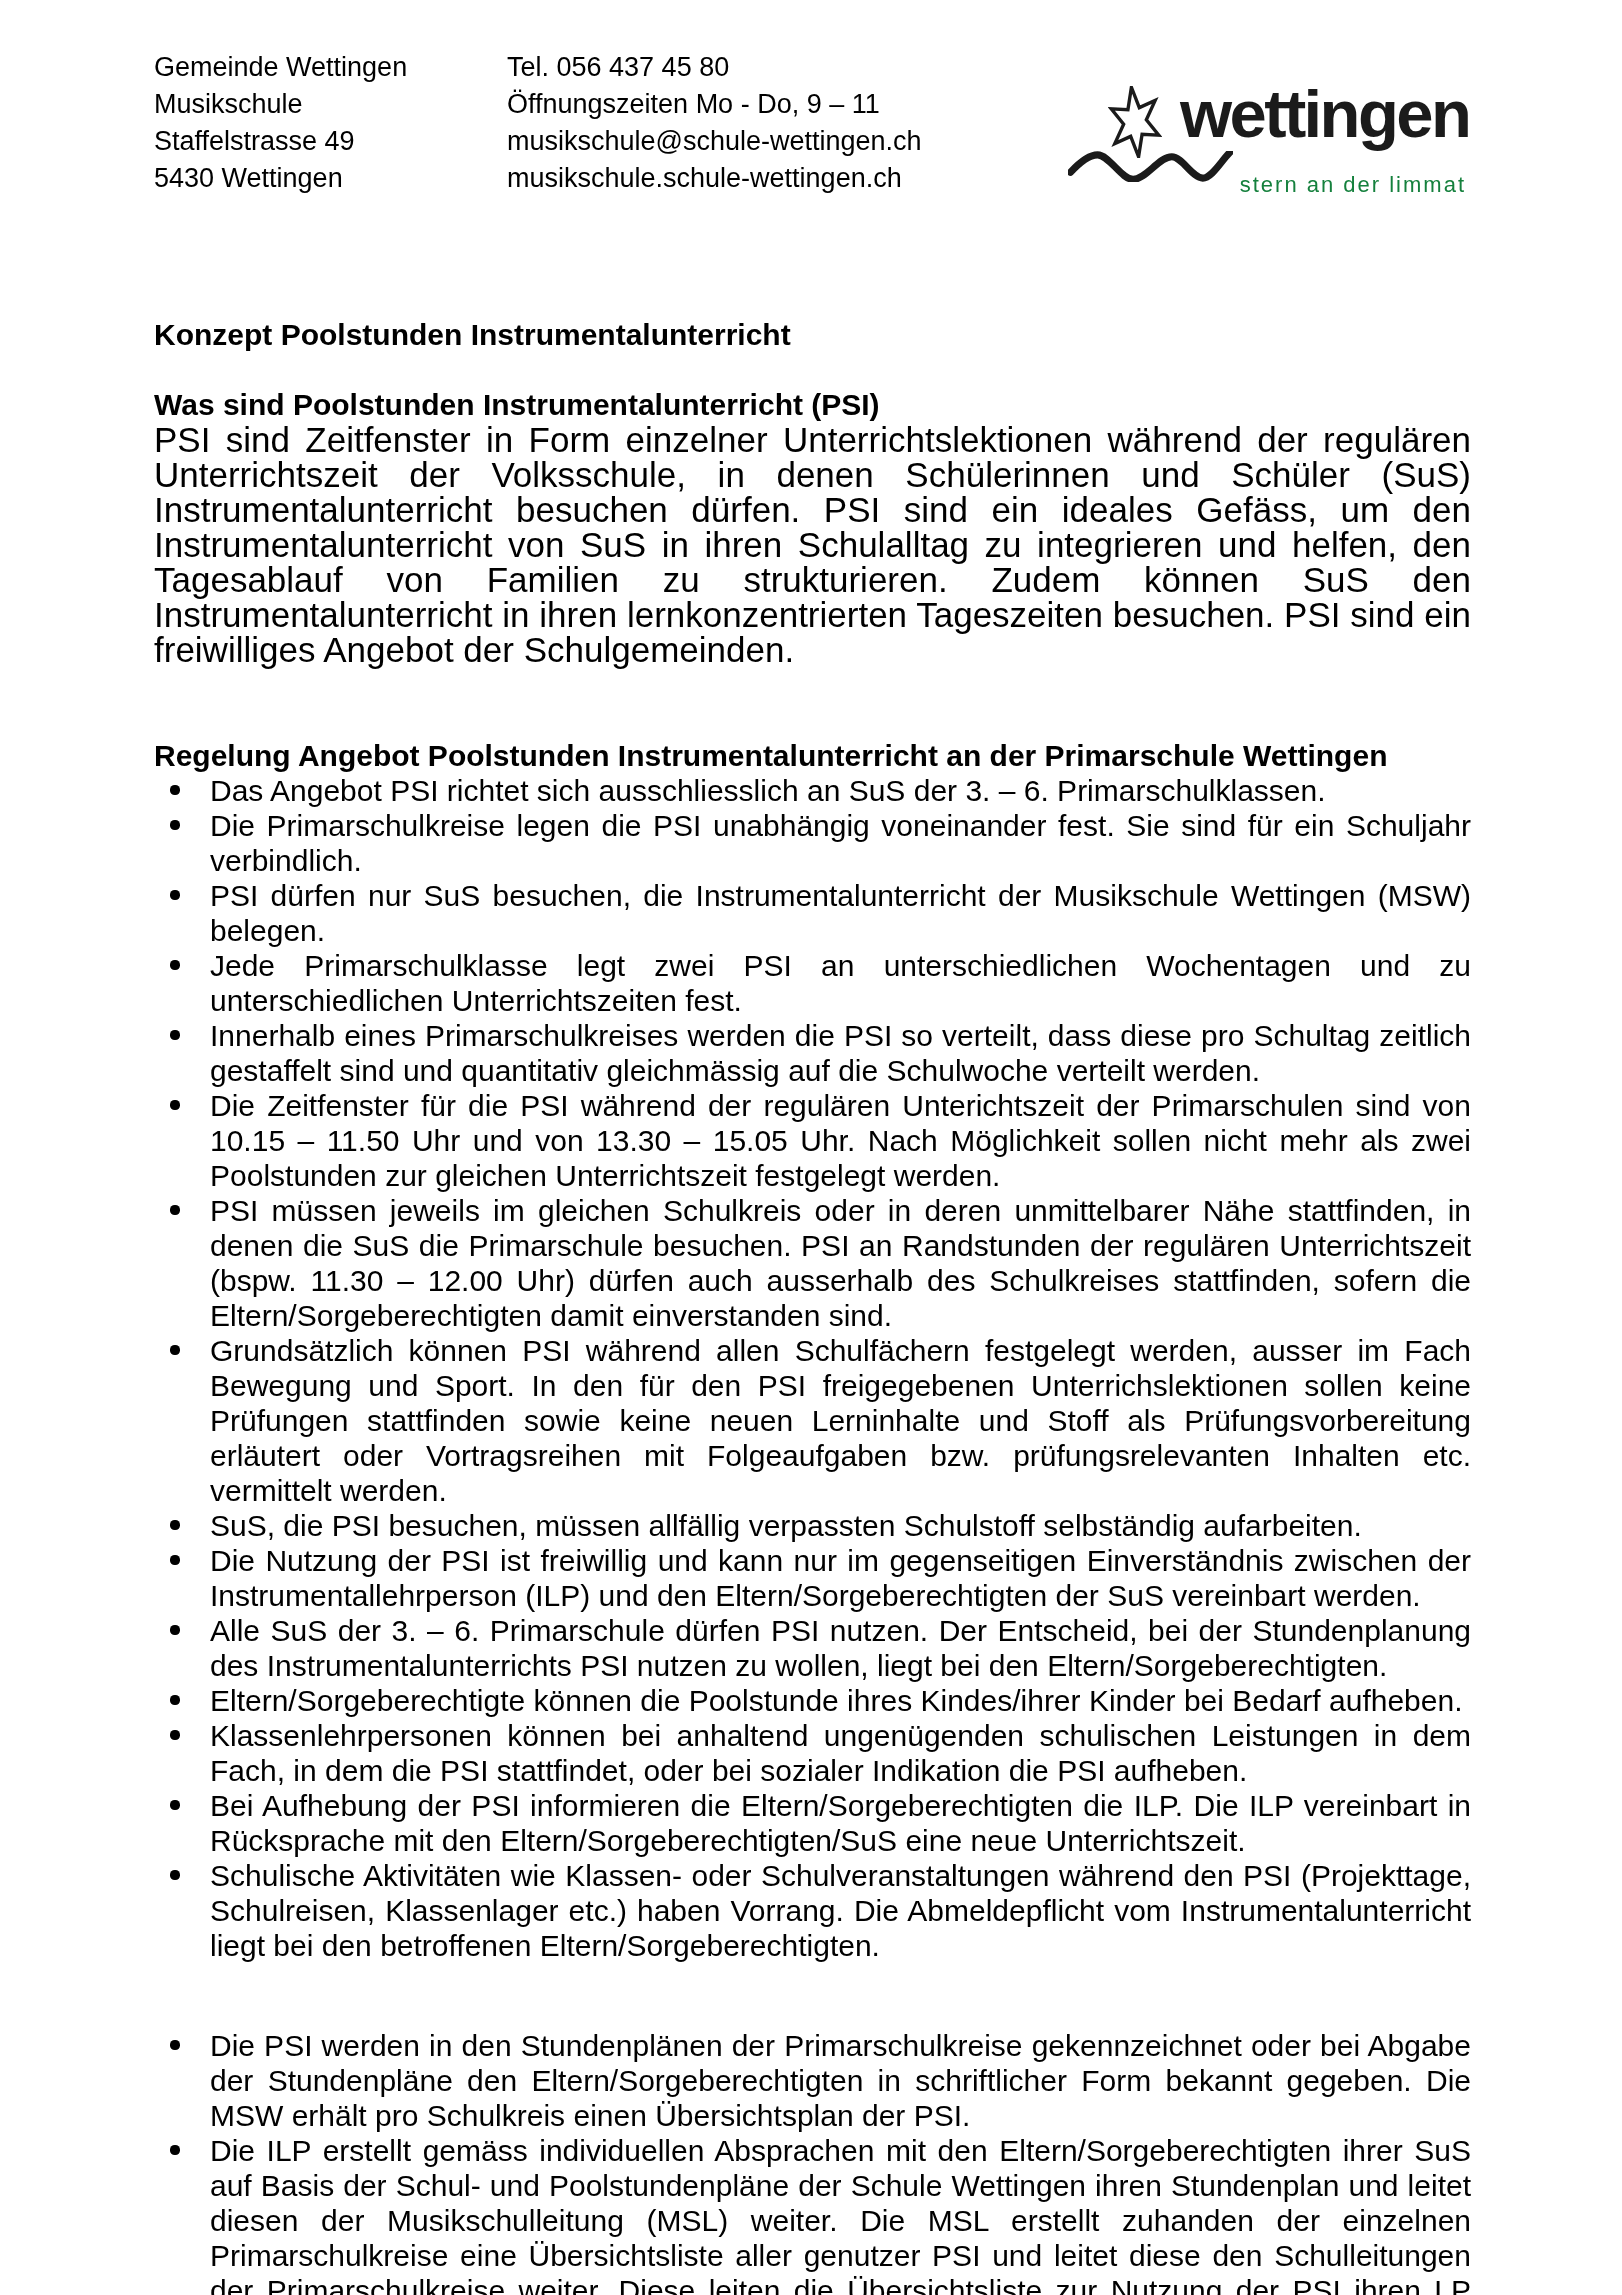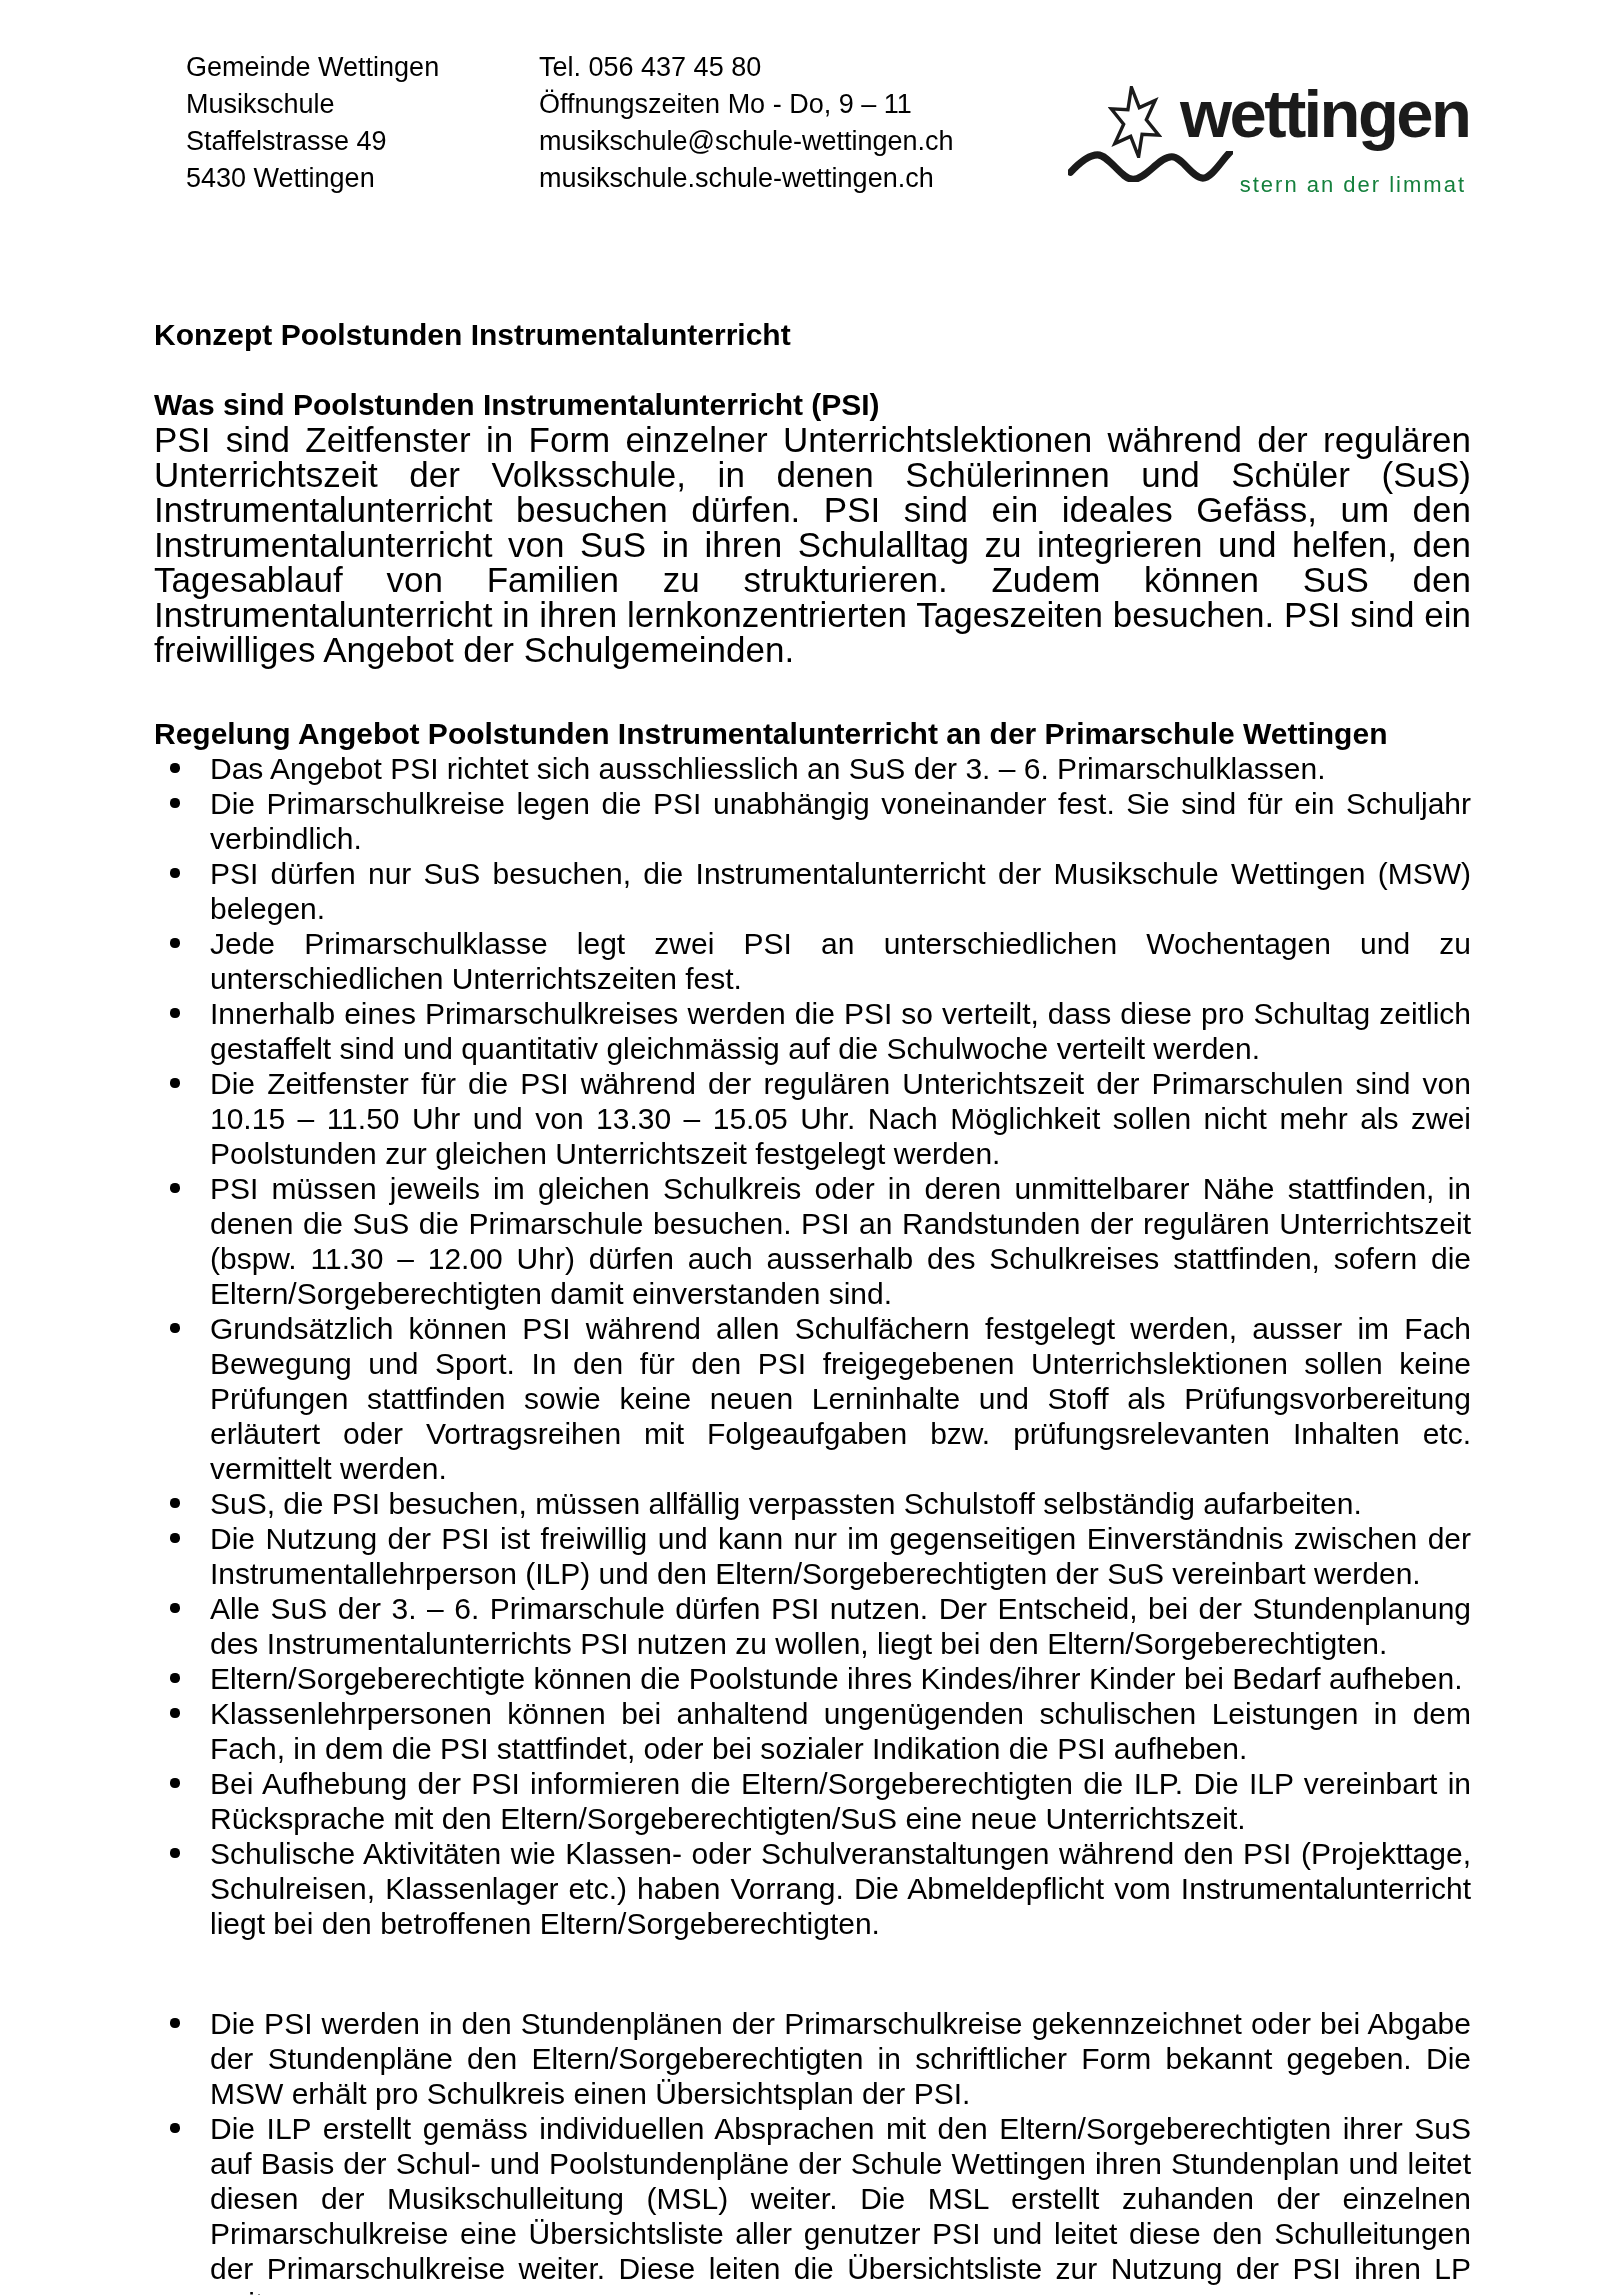--- a/index.html
+++ b/index.html
@@ -19,21 +19,21 @@
   
   .letterhead {
     display: flex;
     align-items: flex-start;
   }
   .addr-col {
     font-size: 27px;
     line-height: 37px;
     white-space: nowrap;
   }
-  .addr-col.sender { width: 353px; flex: 0 0 353px; margin-left: 32px; }
+  .addr-col.sender { width: 353px; flex: 0 0 353px; }
   .addr-col.contact { flex: 1 1 auto; }
 
   
   .logo {
     position: absolute;
     left: 1067px;
     top: 56px;
     width: 425px;
     height: 144px;
   }
@@ -73,21 +73,21 @@
   }
 
   
   .doc-title {
     margin-top: 120px;
     font-size: 30px;
     font-weight: bold;
     line-height: 35px;
   }
   .section-1 { margin-top: 35px; }
-  .section-2 { margin-top: 49px; }
+  .section-2 { margin-top: 71px; }
   .section-3 { margin-top: 65px; }
   .section-heading {
     font-size: 30px;
     font-weight: bold;
     line-height: 35px;
   }
   .body-par {
     font-size: 35px;
     line-height: 35px;
     text-align: justify;

